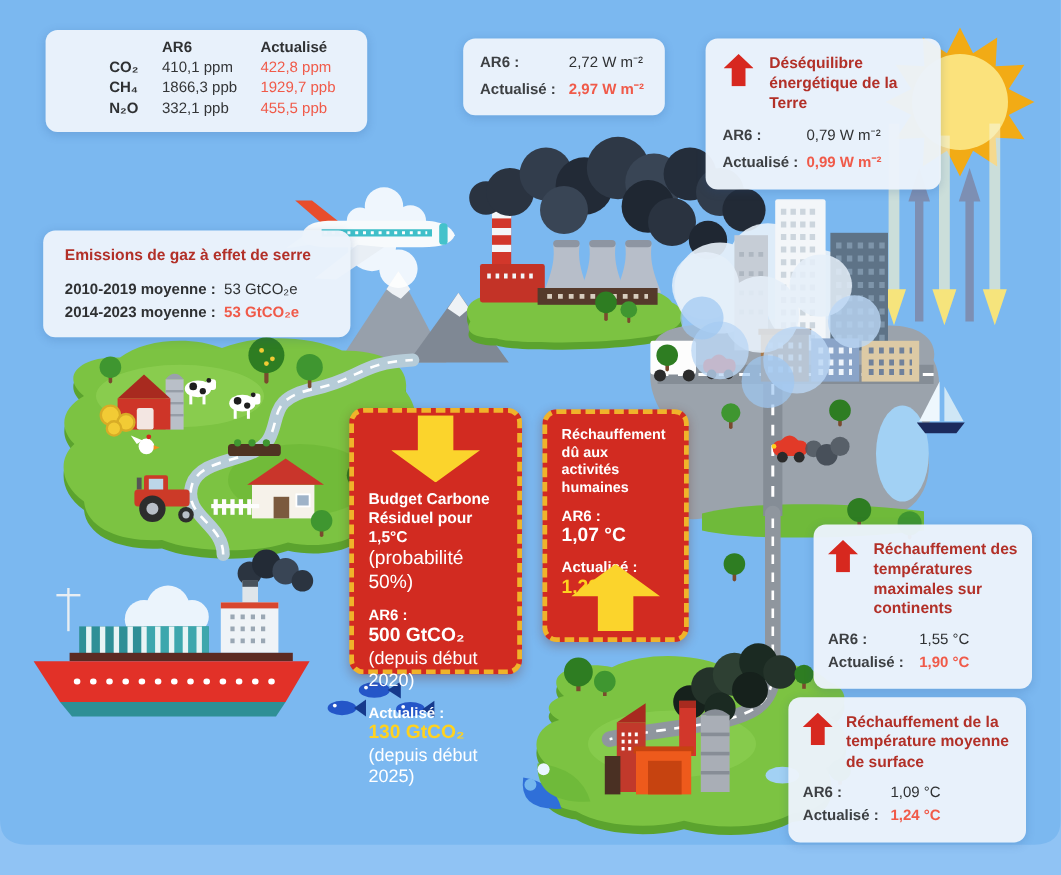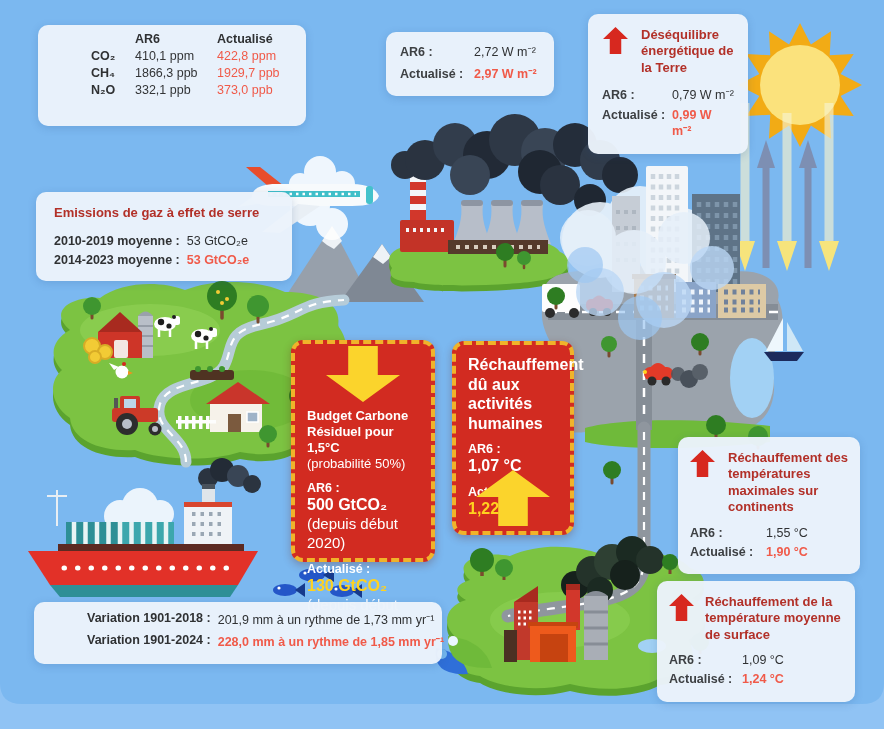--- a/index.html
+++ b/index.html
@@ -7,21 +7,21 @@
   .stage{position:relative;width:884px;height:729px;overflow:hidden;background:#90c3f4}
   .scene{position:absolute;left:0;top:0}
   
   .card{position:absolute;background:rgba(235,243,251,.97);border-radius:10px;
         box-shadow:0 2px 8px rgba(40,80,140,.20);color:#333537;font-size:12.5px}
   .card-head{display:flex;gap:13px;align-items:flex-start;padding:13px 12px 0 15px}
   .arrow-icon{flex:0 0 auto;width:25px;height:27px;background:#d7281f;
         clip-path:polygon(50% 0,100% 44%,73% 44%,73% 100%,27% 100%,27% 44%,0 44%)}
   .card-title{color:#b23028;font-weight:bold;font-size:13px;line-height:1.25}
   .gas-grid{display:grid;grid-template-columns:44px 82px auto;margin:7px 0 0 53px;
-        row-gap:3px;padding-bottom:29px}
+        row-gap:3px;padding-bottom:13px}
   .g-h{font-weight:bold;color:#2f3133}
   .g-gas{font-weight:bold;color:#2f3133}
   .g-v{color:#333537}
   .g-act{color:#f05a49;font-weight:normal}
   .kv{display:grid;grid-template-columns:var(--lw,78px) 1fr;padding:2.5px 14px;align-items:baseline}
   .kv-label{font-weight:bold;color:#3d4043}
   .kv-value{color:#2f3133}
   .kv.act .kv-value{color:#f05a49;font-weight:bold}
   .rows-block{padding:8px 0 12px 0}
   .line-row{display:flex;gap:7px;padding:2.5px 16px;white-space:nowrap}
@@ -31,21 +31,21 @@
   .indent{padding-left:53px}
   
   .alert{position:absolute;background:#d22b21;border:4px dashed #f0b32a;border-radius:12px;
          color:#fff;box-shadow:0 3px 9px rgba(100,25,15,.3)}
   .big-arrow{width:74px;height:56px;background:#fbd42c}
   .big-arrow.down{clip-path:polygon(30% 0,70% 0,70% 52%,100% 52%,50% 100%,0 52%,30% 52%);margin:2px auto 6px}
   .big-arrow.up{clip-path:polygon(50% 0,100% 48%,70% 48%,70% 100%,30% 100%,30% 48%,0 48%);
          position:absolute;bottom:5px;left:50%;transform:translateX(-50%)}
   .alert-body{padding:0 12px}
   .a-title{font-weight:bold;font-size:13px;line-height:1.22}
-  .a-sub{font-size:13px;line-height:1.3}
+  .a-sub{font-size:16px;line-height:1.3}
   .a-label{font-weight:bold;font-size:12.5px;margin-top:9px}
   .a-val{font-weight:bold;font-size:16px;line-height:1.25}
   .a-val.yellow{color:#ffd21f}
   .a-note{font-size:15px;line-height:1.25}
   .pt10{padding-top:10px}
 </style>
 </head>
 <body>
 
 <div class="stage">
@@ -479,38 +479,38 @@
     <span class="g-h">AR6</span>
     <span class="g-h">Actualisé</span>
     <span class="g-gas">CO₂</span>
     <span class="g-v">410,1 ppm</span>
     <span class="g-act">422,8 ppm</span>
     <span class="g-gas">CH₄</span>
     <span class="g-v">1866,3 ppb</span>
     <span class="g-act">1929,7 ppb</span>
     <span class="g-gas">N₂O</span>
     <span class="g-v">332,1 ppb</span>
-    <span class="g-act">373,0 ppb</span>
+    <span class="g-act">455,5 ppb</span>
   </div>
 </div>
 
 <div class="card" style="left:386px;top:32px;width:168px">
   <div class="rows-block" style="--lw:74px">
     <div class="kv">
       <span class="kv-label">AR6 :</span>
       <span class="kv-value">2,72 W m⁻²</span>
     </div>
     <div class="kv act">
       <span class="kv-label">Actualisé :</span>
       <span class="kv-value">2,97 W m⁻²</span>
     </div>
   </div>
 </div>
 
-<div class="card" style="left:588px;top:14px;width:160px">
+<div class="card" style="left:588px;top:32px;width:196px">
   <div class="card-head">
     <div class="arrow-icon"></div>
     <div class="card-title">Déséquilibre énergétique de la Terre</div>
   </div>
   <div class="rows-block" style="--lw:70px">
     <div class="kv">
       <span class="kv-label">AR6 :</span>
       <span class="kv-value">0,79 W m⁻²</span>
     </div>
     <div class="kv act">
@@ -545,21 +545,21 @@
     <div class="a-val">500 GtCO₂</div>
     <div class="a-note">(depuis début 2020)</div>
     <div class="a-label">Actualisé :</div>
     <div class="a-val yellow">130 GtCO₂</div>
     <div class="a-note">(depuis début 2025)</div>
   </div>
 </div>
 
 <div class="alert pt10" style="left:452px;top:341px;width:122px;height:194px">
   <div class="alert-body">
-    <div class="a-title" style="font-size:16px">Réchauffement dû aux activités humaines</div>
+    <div class="a-title" style="font-size:12px">Réchauffement dû aux activités humaines</div>
     <div class="a-label">AR6 :</div>
     <div class="a-val">1,07 °C</div>
     <div class="a-label">Actualisé :</div>
     <div class="a-val yellow">1,22 °C</div>
   </div>
   <div class="big-arrow up"></div>
 </div>
 
 <div class="card" style="left:678px;top:437px;width:182px">
   <div class="card-head" style="padding-left:12px;">
@@ -589,25 +589,15 @@
       <span class="kv-value">1,09 °C</span>
     </div>
     <div class="kv act" style="padding-left:12px">
       <span class="kv-label">Actualisé :</span>
       <span class="kv-value">1,24 °C</span>
     </div>
   </div>
 </div>
 
 <div class="card" style="left:34px;top:602px;width:408px">
-  <div class="rows-block" style="padding-top:6px">
-    <div class="line-row indent">
-      <span class="lbl" style="font-weight:600">Variation 1901-2018 :</span>
-      <span class="val">201,9 mm à un rythme de 1,73 mm yr⁻¹</span>
-    </div>
-    <div class="line-row act indent">
-      <span class="lbl">Variation 1901-2024 :</span>
-      <span class="val">228,0 mm à un rythme de 1,85 mm yr⁻¹</span>
-    </div>
-  </div>
 </div>
 
 </div>
 
 </body></html>

